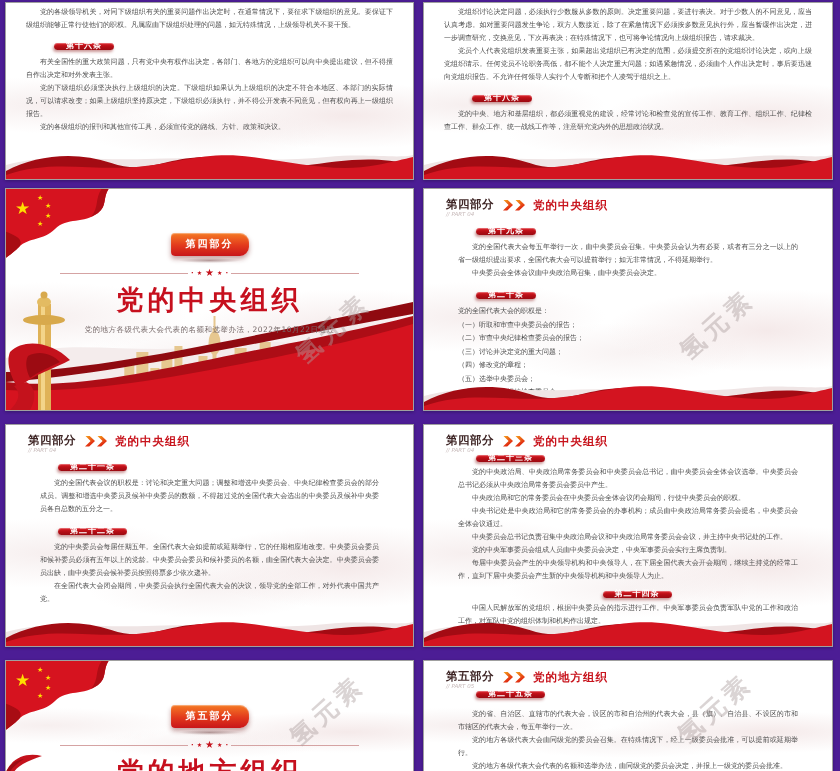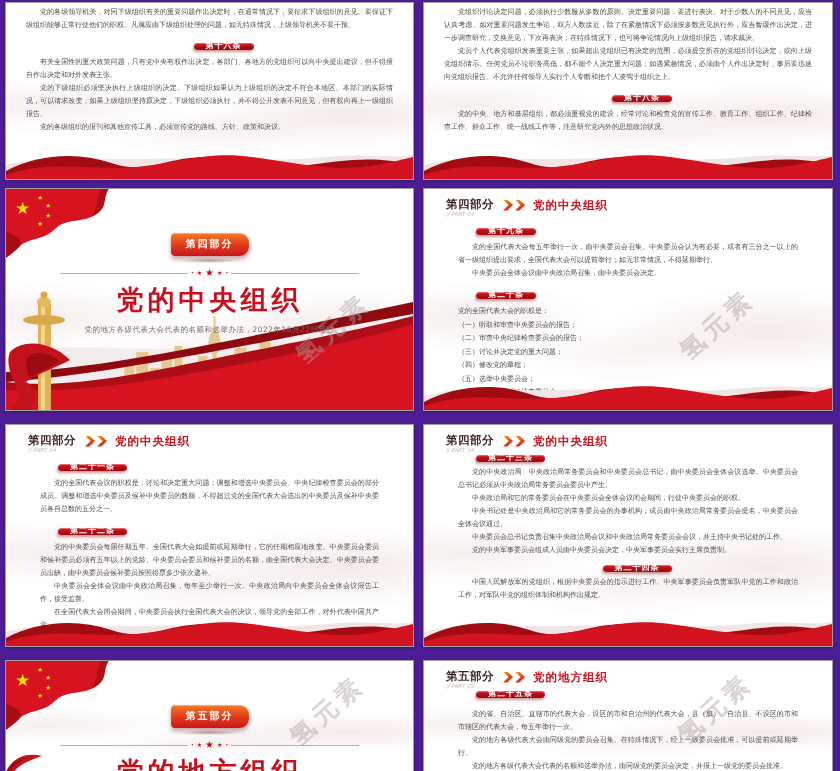--- a/index.html
+++ b/index.html
@@ -22,21 +22,21 @@
       radial-gradient(55% 26% at 84% 64%, rgba(236,216,216,.55), transparent 72%),
       radial-gradient(48% 22% at 10% 58%, rgba(238,223,223,.5), transparent 72%),
       radial-gradient(40% 18% at 50% 74%, rgba(240,228,228,.45), transparent 75%);}
 
   .content{position:relative;z-index:1;padding:0 34px;}
   .row1 .content{padding:3px 20px 0 20px;}
   .p{margin:0;font-size:7px;line-height:13px;color:#4e4e4e;text-align:justify;text-indent:2em;}
   .pline{margin:0;font-size:7px;line-height:13.5px;color:#4e4e4e;text-align:left;}
 
   .badgerow{margin:8px 0 6px 18px;line-height:0;position:relative;z-index:2;}
-  .row1 .badgerow{margin-left:28px;margin-top:11px;text-align:center;}
+  .row1 .badgerow{margin-left:28px;margin-top:11px;}
   .badge{display:inline-block;padding:3px 12px 4px;background:linear-gradient(180deg,#dd1c24,#b30d15 55%,#9c0a12);
     color:#fff;font-size:8px;font-weight:bold;letter-spacing:1px;border-radius:9px;
     box-shadow:-1px 2px 3px rgba(140,25,25,.45), inset 0 1px 1px rgba(255,255,255,.35);}
 
   
   .hdr{display:flex;align-items:center;padding:9px 16px 3px 22px;position:relative;z-index:2;}
   .hpart{font-size:11.5px;font-weight:bold;color:#3e2525;line-height:1.05;letter-spacing:.5px;}
   .hsub{font-size:5.5px;color:#c7b9b9;font-style:italic;margin-top:1px;}
   .chevs{display:flex;gap:2px;margin:0 8px 5px 9px;}
   .chv{width:10px;height:11px;background:linear-gradient(150deg,#f6a31c,#e23312 65%,#cf1d10);
@@ -213,21 +213,20 @@
           <i class="chv"></i>
           <i class="chv"></i>
         </div>
       <div class="htitle">党的中央组织</div>
     </div>
     <div class="content">
       <div class="badgerow"><span class="badge">第二十一条</span></div>
       <p class="p">党的全国代表会议的职权是：讨论和决定重大问题；调整和增选中央委员会、中央纪律检查委员会的部分成员。调整和增选中央委员及候补中央委员的数额，不得超过党的全国代表大会选出的中央委员及候补中央委员各自总数的五分之一。</p>
       <div class="badgerow" style="margin-top:12px;"><span class="badge">第二十二条</span></div>
       <p class="p">党的中央委员会每届任期五年。全国代表大会如提前或延期举行，它的任期相应地改变。中央委员会委员和候补委员必须有五年以上的党龄。中央委员会委员和候补委员的名额，由全国代表大会决定。中央委员会委员出缺，由中央委员会候补委员按照得票多少依次递补。</p>
-      <p class="p">中央委员会全体会议由中央政治局召集，每年至少举行一次。中央政治局向中央委员会全体会议报告工作，接受监督。</p>
       <p class="p">在全国代表大会闭会期间，中央委员会执行全国代表大会的决议，领导党的全部工作，对外代表中国共产党。</p>
     </div>
     <svg class="wave" viewBox="0 0 406 32" preserveAspectRatio="none">
       <path d="M0,18 C40,6 90,14 140,12 C200,9 260,16 320,10 C360,6 390,12 406,8 L406,32 L0,32 Z" fill="#efe5e5"></path>
       <path d="M0,24 C30,8 70,4 105,16 C140,28 160,10 200,10 C240,10 255,24 295,19 C335,14 365,8 406,18 L406,32 L0,32 Z" fill="#a30b13"></path>
       <path d="M0,28 C45,12 85,24 130,20 C175,16 200,4 245,10 C290,16 330,26 370,18 C385,15 398,12 406,10 L406,32 L0,32 Z" fill="#d31420"></path>
     </svg>
   </div>
 
   <div class="slide" id="sl6">
@@ -242,20 +241,21 @@
         </div>
       <div class="htitle">党的中央组织</div>
     </div>
     <div class="content">
       <div class="badgerow" style="margin-top:2px;margin-bottom:4px;"><span class="badge">第二十三条</span></div>
       <p class="p">党的中央政治局、中央政治局常务委员会和中央委员会总书记，由中央委员会全体会议选举。中央委员会总书记必须从中央政治局常务委员会委员中产生。</p>
       <p class="p">中央政治局和它的常务委员会在中央委员会全体会议闭会期间，行使中央委员会的职权。</p>
       <p class="p">中央书记处是中央政治局和它的常务委员会的办事机构；成员由中央政治局常务委员会提名，中央委员会全体会议通过。</p>
       <p class="p">中央委员会总书记负责召集中央政治局会议和中央政治局常务委员会会议，并主持中央书记处的工作。</p>
       <p class="p">党的中央军事委员会组成人员由中央委员会决定，中央军事委员会实行主席负责制。</p>
+      <p class="p">每届中央委员会产生的中央领导机构和中央领导人，在下届全国代表大会开会期间，继续主持党的经常工作，直到下届中央委员会产生新的中央领导机构和中央领导人为止。</p>
       <div class="badgerow" style="margin-top:8px;margin-bottom:4px;text-align:center;"><span class="badge">第二十四条</span></div>
       <p class="p">中国人民解放军的党组织，根据中央委员会的指示进行工作。中央军事委员会负责军队中党的工作和政治工作，对军队中党的组织体制和机构作出规定。</p>
     </div>
     <svg class="wave" viewBox="0 0 406 32" preserveAspectRatio="none">
       <path d="M0,18 C40,6 90,14 140,12 C200,9 260,16 320,10 C360,6 390,12 406,8 L406,32 L0,32 Z" fill="#efe5e5"></path>
       <path d="M0,24 C30,8 70,4 105,16 C140,28 160,10 200,10 C240,10 255,24 295,19 C335,14 365,8 406,18 L406,32 L0,32 Z" fill="#a30b13"></path>
       <path d="M0,28 C45,12 85,24 130,20 C175,16 200,4 245,10 C290,16 330,26 370,18 C385,15 398,12 406,10 L406,32 L0,32 Z" fill="#d31420"></path>
     </svg>
   </div>
 

